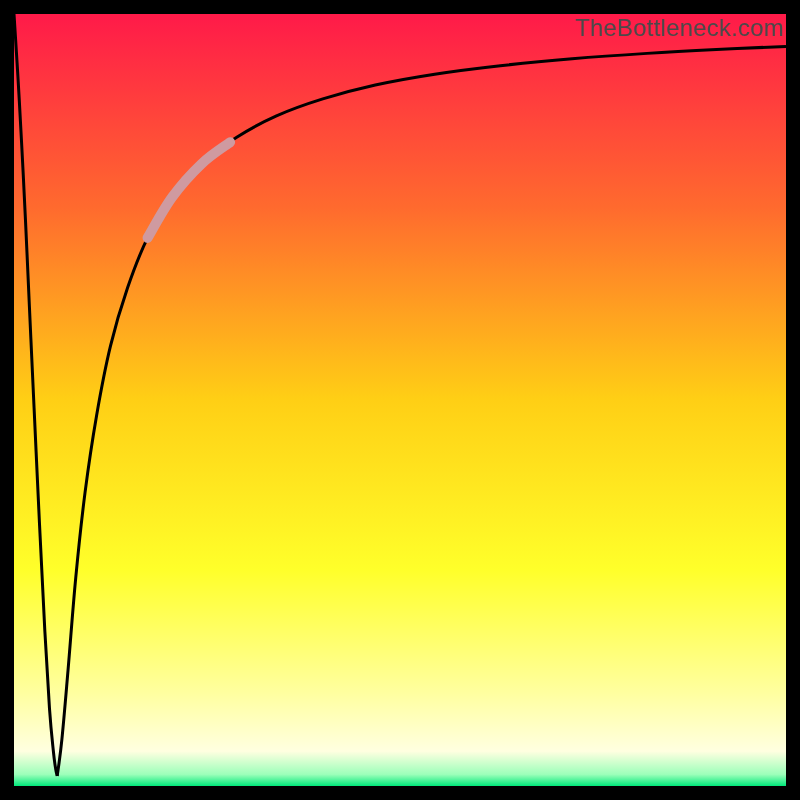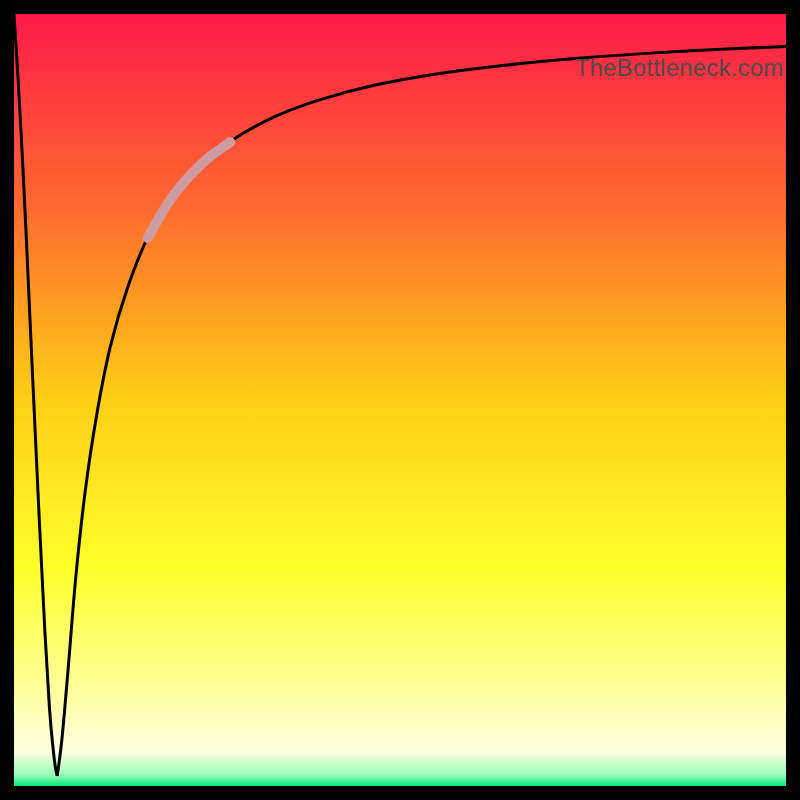--- a/index.html
+++ b/index.html
@@ -30,21 +30,20 @@
   }
   .watermark {
     position: absolute;
     top: 14px;
     right: 16px;
     font-size: 24px;
     color: #4a4a4a;
     font-weight: 400;
     letter-spacing: 0.2px;
     user-select: none;
-    margin-top: 40px;
   }
   svg.curve-layer {
     position: absolute;
     left: 0; top: 0;
     width: 100%; height: 100%;
     overflow: visible;
   }
 </style>
 </head>
 <body>

